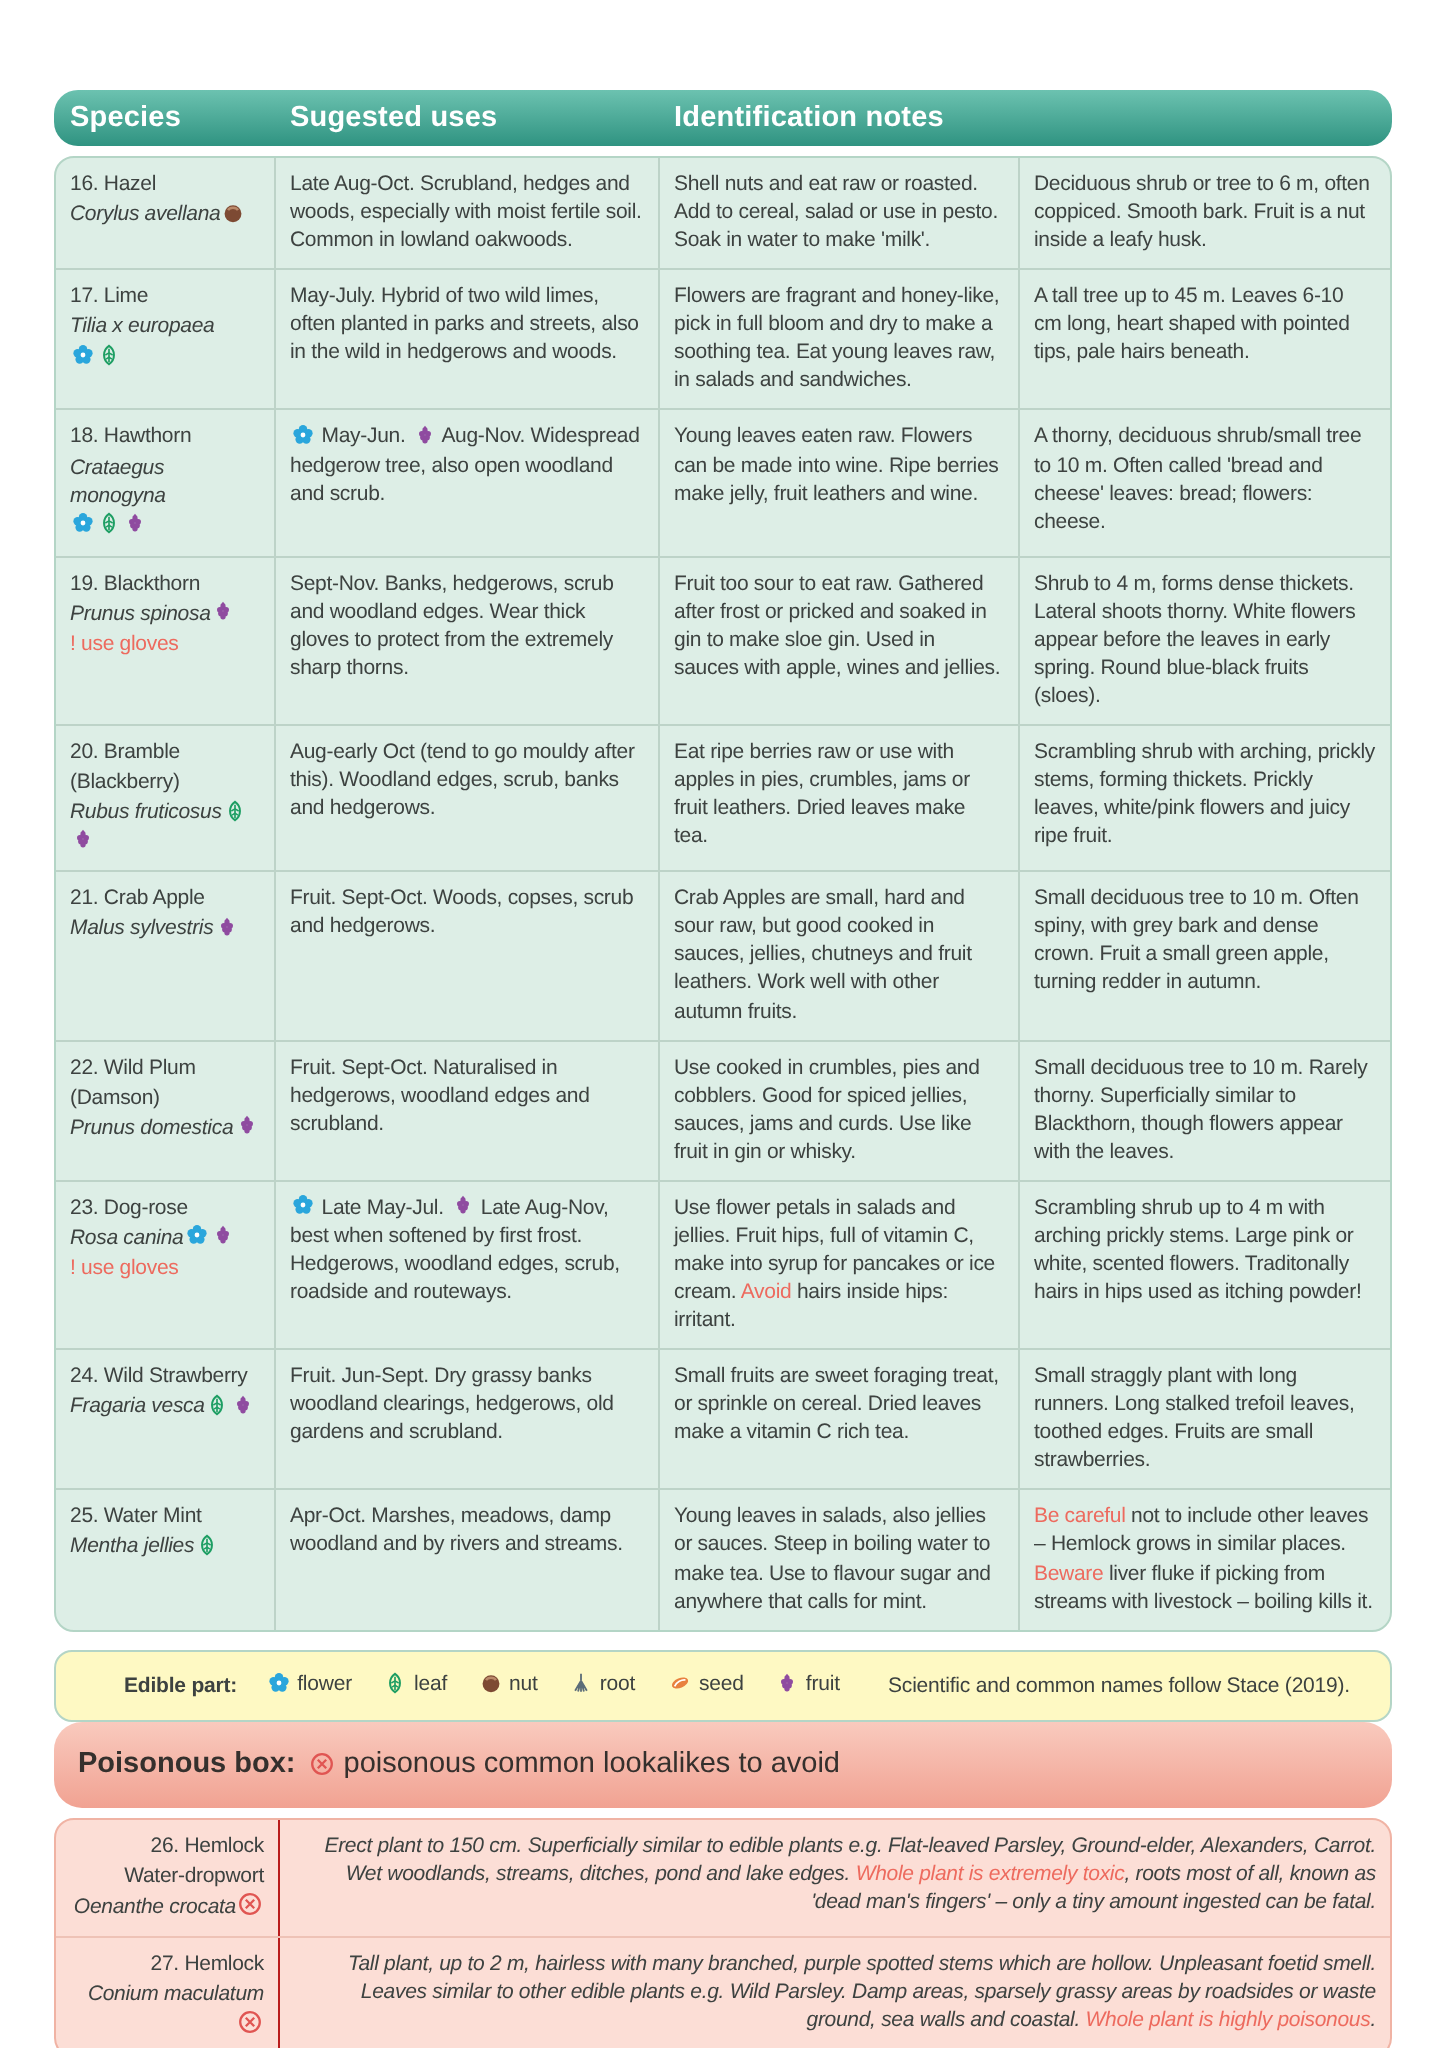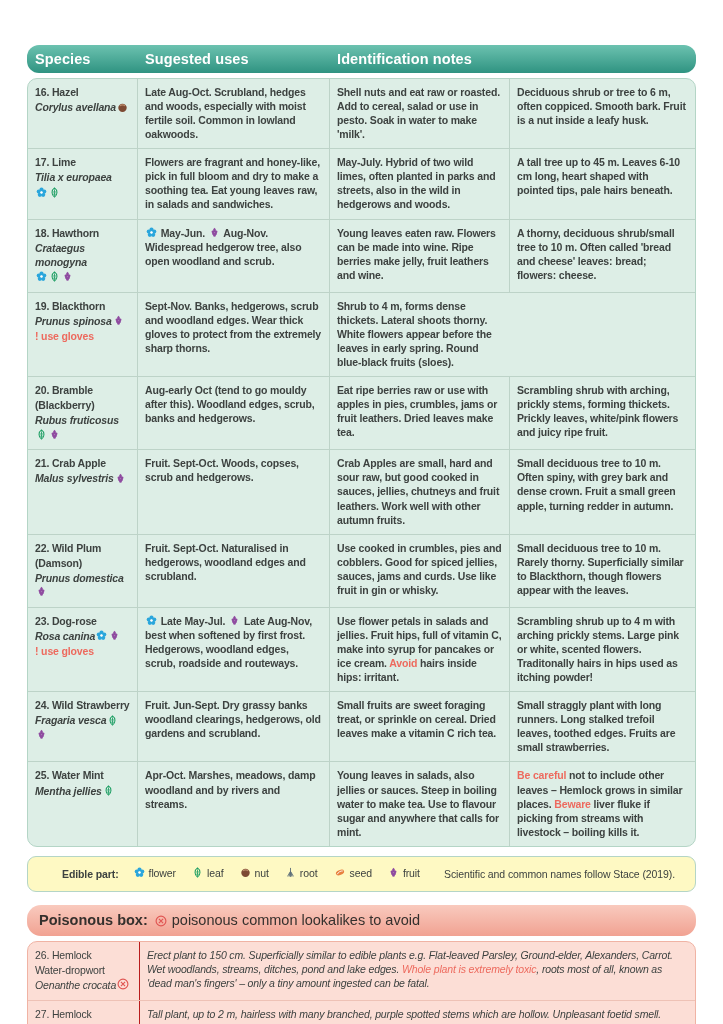--- a/index.html
+++ b/index.html
@@ -12,21 +12,20 @@
   .hdr-bar{
     display:grid;grid-template-columns:110px 192px 180px 187px;
     background:linear-gradient(#6cc2b0,#2f9381);
     border-radius:12px;height:28px;align-items:center;
     color:#ffffff;font-weight:bold;font-size:14.5px;letter-spacing:.1px;
   }
   .hdr-bar .hcell{padding:0 8px;}
   .tbl-body{
     margin-top:5px;background:#ddeee6;border:1px solid #b4d5c6;border-radius:10px;
     overflow:hidden;
-    font-weight:bold;
   }
   .t-row{display:grid;grid-template-columns:109px 192px 180px 186px;}
   .t-row + .t-row{border-top:1px solid #bdd3c8;}
   .cell{
     padding:6px 7px 7px 7px;font-size:10.5px;line-height:1.34;letter-spacing:-0.15px;
   }
   .cell + .cell{border-left:1px solid #bdd3c8;}
   .line{margin:0 0 1px 0;}
   .latin{font-style:italic;}
   .warn{color:#ed6a5e;}
@@ -37,31 +36,31 @@
     margin-top:9px;background:#fef9c3;border:1px solid #b4d5c6;border-radius:9px;
     height:34px;display:flex;align-items:center;padding:0 14px;
     font-size:10.5px;letter-spacing:-0.1px;
   }
   .legend .leg-label{font-weight:bold;margin-right:14px;margin-left:20px;}
   .leg-item{display:inline-flex;margin-right:15px;}
   .leg-item .icn{margin-right:4px;}
   .leg-note{margin-left:auto;margin-right:6px;}
   
   .poison-hdr{
-    margin-top:13px;background:linear-gradient(#f9cabe,#f1a292);
-    border-radius:14px;height:31px;display:flex;align-items:center;
+    background:linear-gradient(#f9cabe,#f1a292);
+    border-radius:14px;height:43px;display:flex;align-items:center;
     padding:0 12px;font-size:14.5px;color:#35302d;
   }
   .poison-hdr .ph-title{font-weight:bold;margin-right:6px;}
   .poison-hdr .icn{margin:0 5px 0 1px;vertical-align:-2px;}
   .poison-body{
     margin-top:5px;background:#fcded6;border:1px solid #f0b3a4;border-radius:10px;
     overflow:hidden;
   }
-  .p-row{display:grid;grid-template-columns:111px 556px;}
+  .p-row{display:grid;grid-template-columns:111px 556px;text-align:right;}
   .p-row + .p-row{border-top:1px solid #eec2b6;}
   .p-row .cell + .cell{border-left:1px solid #b91c1c;font-style:italic;}
 </style>
 </head>
 <body>
 
 <div class="sheet">
 
   <div class="hdr-bar">
     <div class="hcell">Species</div>
@@ -95,22 +94,22 @@
                   <circle cx="4.18" cy="8.51" r="2.3"></circle>
                   <circle cx="3.05" cy="5.04" r="2.3"></circle>
                 </g>
                 <circle cx="6" cy="6" r="1.3" fill="#ffffff"></circle>
               </svg></span><span class="icn"><svg width="11" height="11" viewBox="0 0 12 12" fill="none" stroke="#1d9e63" stroke-width="1.1">
                 <path d="M6 1 C9.6 3.4 9.6 8.6 6 11 C2.4 8.6 2.4 3.4 6 1 Z"></path>
                 <path d="M6 2.6 V9.8" stroke-width="0.9"></path>
                 <path d="M6 4.8 L8 6 M6 4.8 L4 6 M6 7.2 L7.6 8.2 M6 7.2 L4.4 8.2" stroke-width="0.8"></path>
               </svg></span></div>
         </div>
+      <div class="cell"><span>May-July. Hybrid of two wild limes, often planted in parks and streets, also in the wild in hedgerows and woods.</span></div>
       <div class="cell"><span>Flowers are fragrant and honey-like, pick in full bloom and dry to make a soothing tea. Eat young leaves raw, in salads and sandwiches.</span></div>
-      <div class="cell"><span>May-July. Hybrid of two wild limes, often planted in parks and streets, also in the wild in hedgerows and woods.</span></div>
       <div class="cell"><span>A tall tree up to 45 m. Leaves 6-10 cm long, heart shaped with pointed tips, pale hairs beneath.</span></div>
     </div>
 
     <div class="t-row">
       <div class="cell">
           <div class="line"><span>18. Hawthorn</span></div>
           <div class="line"><span class="latin">Crataegus monogyna</span></div>
           <div class="line"><span class="icn"><svg width="11" height="11" viewBox="0 0 12 12">
                 <g fill="#2aa6dc">
                   <circle cx="6" cy="2.9" r="2.3"></circle>
@@ -164,20 +163,21 @@
                 <circle cx="6" cy="4.3" r="1.55"></circle>
                 <circle cx="4.3" cy="5.3" r="1.55"></circle>
                 <circle cx="7.7" cy="5.3" r="1.55"></circle>
                 <circle cx="4.9" cy="7.4" r="1.55"></circle>
                 <circle cx="7.1" cy="7.4" r="1.55"></circle>
                 <circle cx="6" cy="9.2" r="1.45"></circle>
               </svg></span></div>
           <div class="line"><span class="warn">! use gloves</span></div>
         </div>
       <div class="cell"><span>Sept-Nov. Banks, hedgerows, scrub and woodland edges. Wear thick gloves to protect from the extremely sharp thorns.</span></div>
+      <div class="cell"><span>Fruit too sour to eat raw. Gathered after frost or pricked and soaked in gin to make sloe gin. Used in sauces with apple, wines and jellies.</span></div>
       <div class="cell"><span>Shrub to 4 m, forms dense thickets. Lateral shoots thorny. White flowers appear before the leaves in early spring. Round blue-black fruits (sloes).</span></div>
     </div>
 
     <div class="t-row">
       <div class="cell">
           <div class="line"><span>20. Bramble</span></div>
           <div class="line"><span>(Blackberry)</span></div>
           <div class="line"><span class="latin">Rubus fruticosus</span><span class="icn"><svg width="11" height="11" viewBox="0 0 12 12" fill="none" stroke="#1d9e63" stroke-width="1.1">
                 <path d="M6 1 C9.6 3.4 9.6 8.6 6 11 C2.4 8.6 2.4 3.4 6 1 Z"></path>
                 <path d="M6 2.6 V9.8" stroke-width="0.9"></path>

